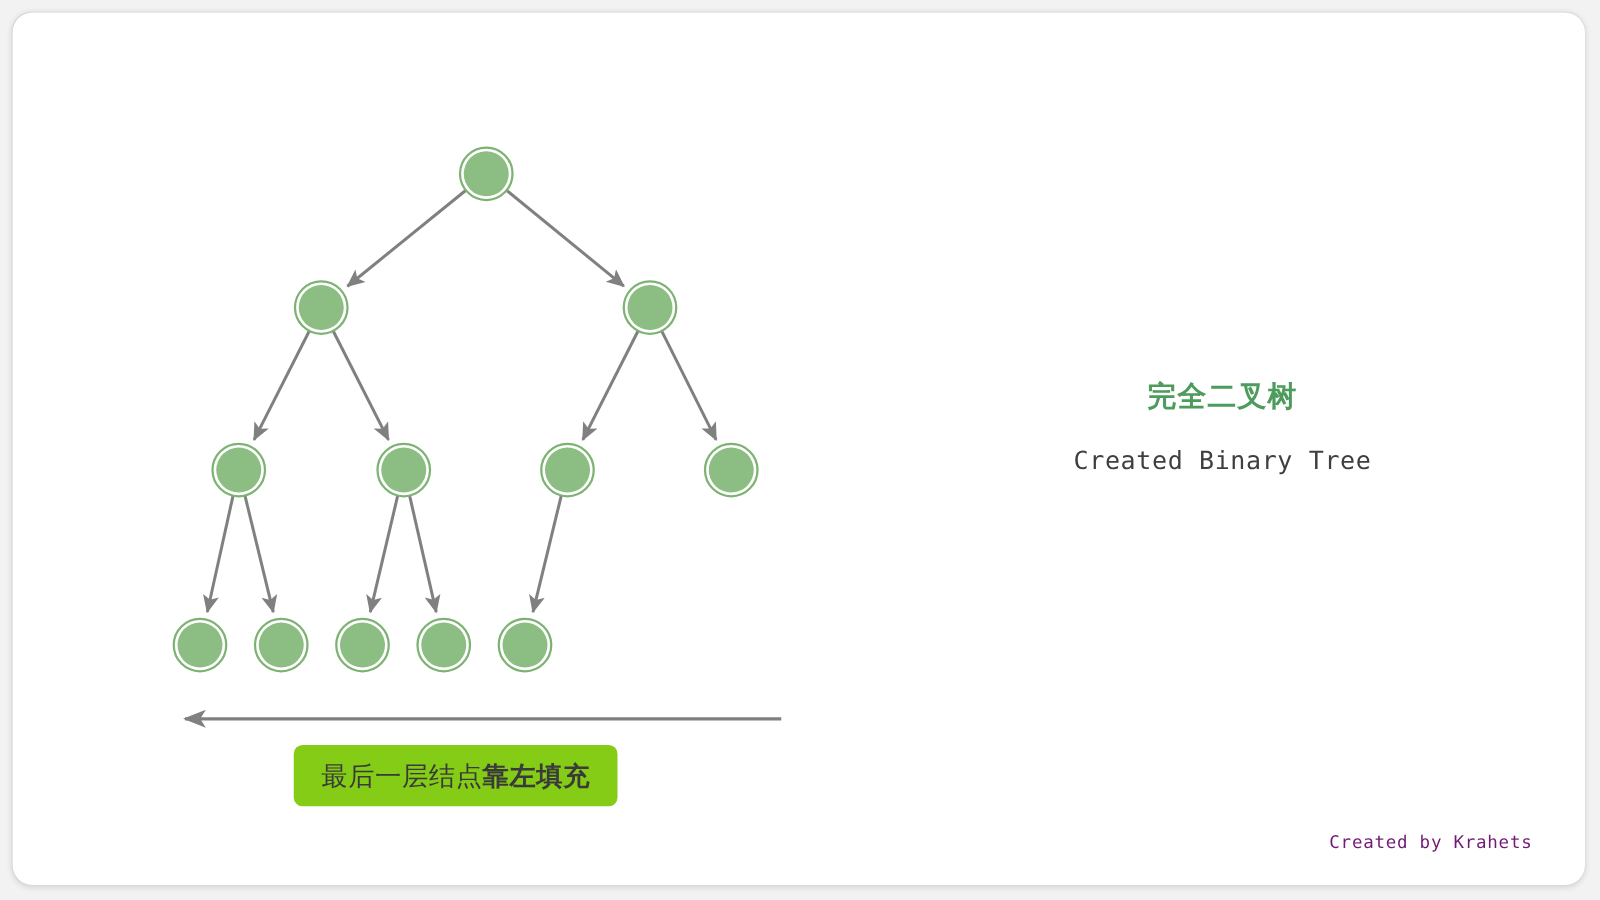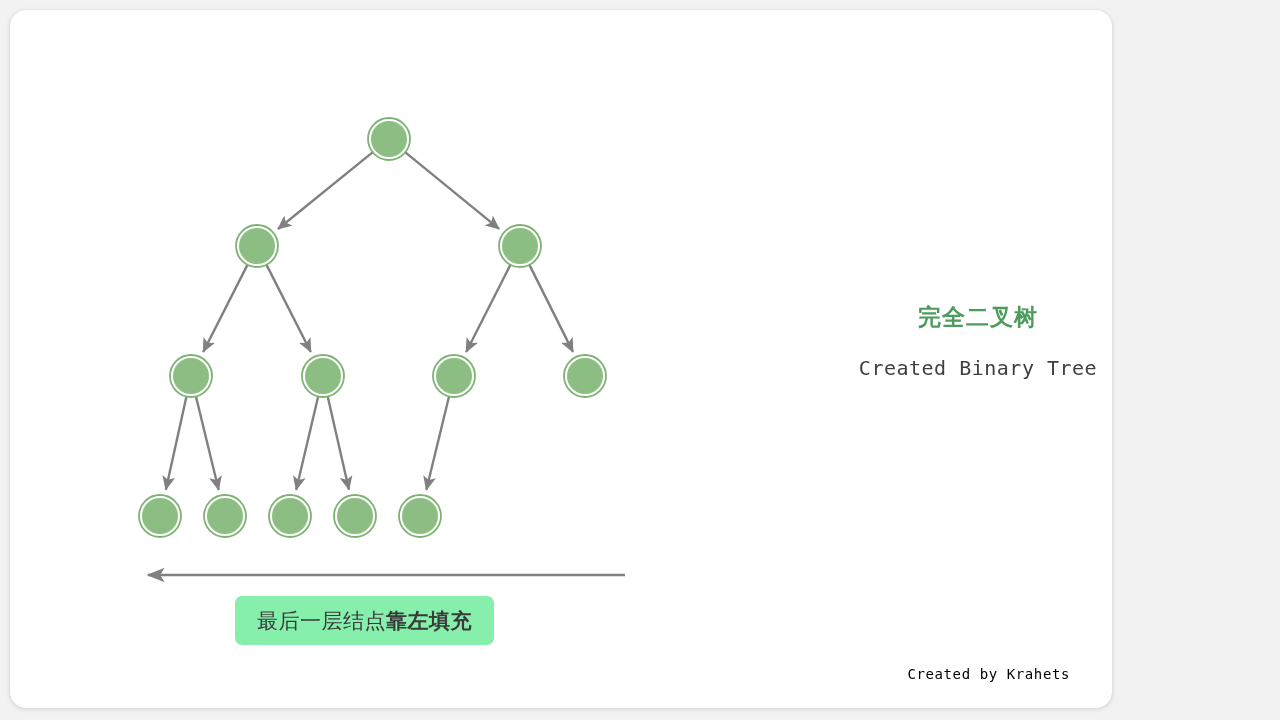--- a/index.html
+++ b/index.html
@@ -14,21 +14,21 @@
   #stage {
     position: relative;
     width: 1280px;
     height: 720px;
     background: #f2f2f2;
   }
   #card {
     position: absolute;
     left: 10px;
     top: 10px;
-    width: 1102px;
+    width: 1258px;
     height: 698px;
     background: #ffffff;
     border-radius: 16px;
     box-shadow: 0 1px 5px rgba(0,0,0,0.14), 0 0 1px rgba(0,0,0,0.10);
     overflow: hidden;
   }
   #diagram-svg {
     position: absolute;
     left: 0;
     top: 0;
@@ -61,42 +61,42 @@
   }
   .note-pill {
     position: absolute;
     left: 225px;
     top: 586px;
     height: 49px;
     display: flex;
     align-items: center;
     justify-content: center;
     padding: 0 22px;
-    background: #86efac;
+    background: #84cc16;
     border-radius: 7px;
     box-sizing: border-box;
   }
   .note-pill span {
     font-family: "DejaVu Sans", sans-serif;
     font-size: 21px;
     color: #3a3a3a;
     letter-spacing: 0.5px;
     white-space: nowrap;
   }
   .note-strong {
     font-weight: bold;
     color: #2b2b2b;
   }
   .credit {
     position: absolute;
     right: 42px;
     bottom: 26px;
     font-family: "DejaVu Sans Mono", monospace;
     font-size: 14px;
-    color: #000000;
+    color: #701a75;
     letter-spacing: 0.6px;
     margin-top: 32px;
   }
 </style>
 </head>
 <body>
 
 <div id="stage">
   <div id="card">
 

